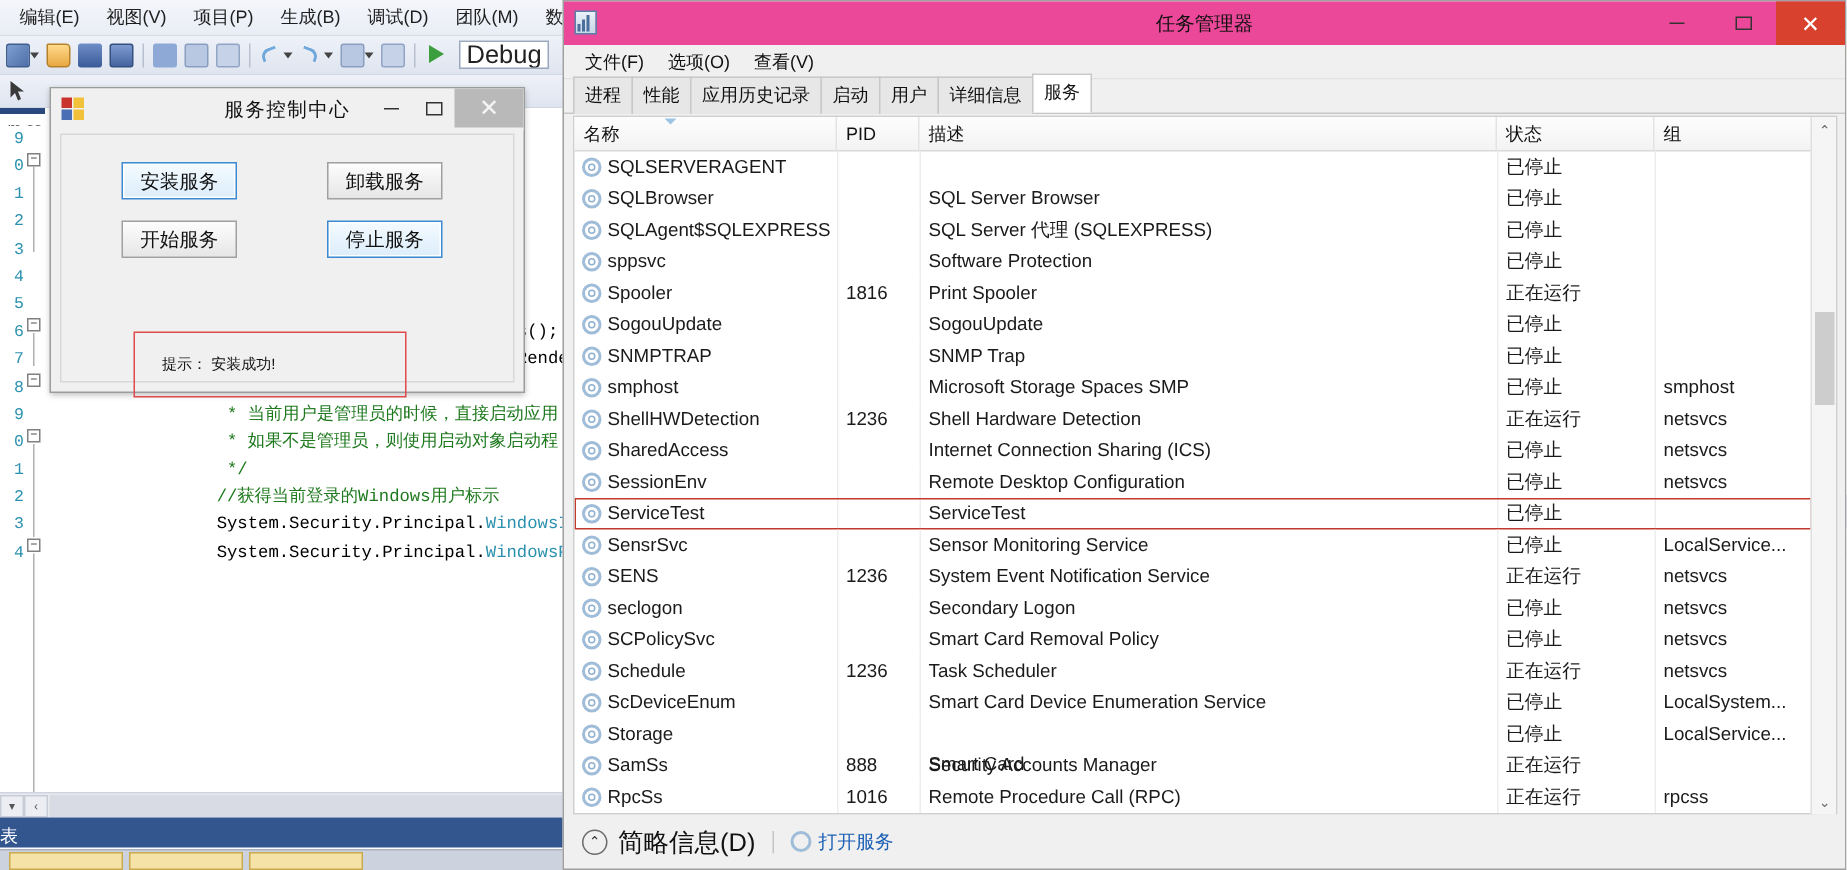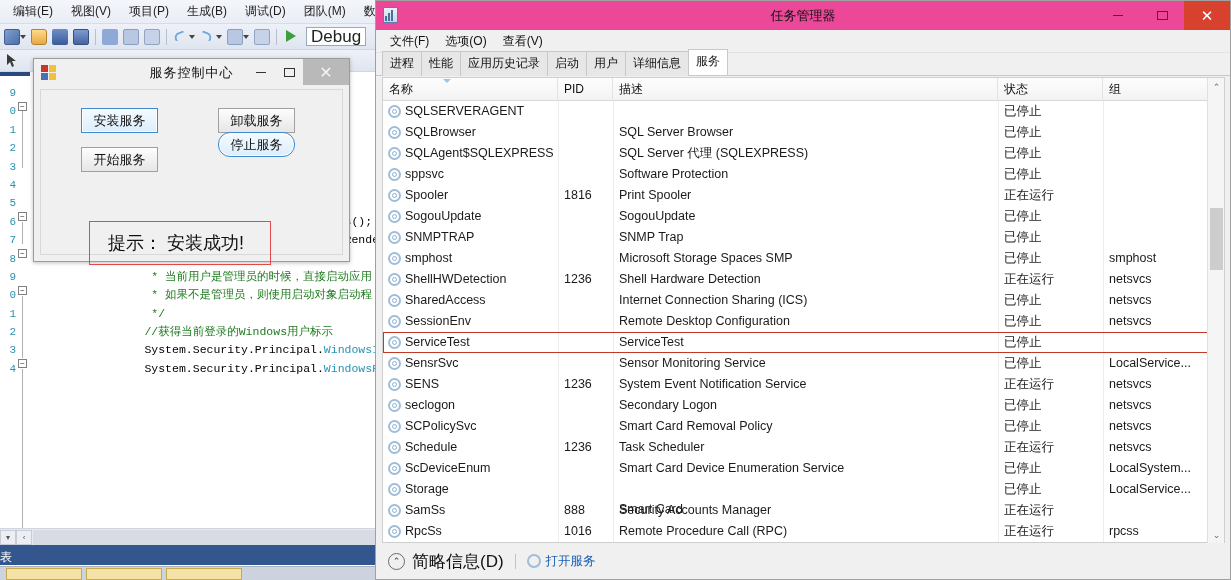--- a/index.html
+++ b/index.html
@@ -181,21 +181,21 @@
   }
   .scc-btn.focus {
     border: 1px solid #3c8ad1; background: linear-gradient(#f4fbff,#dcedfb);
     box-shadow: inset 0 0 0 1px #ffffff;
   }
   .scc-msgbox {
     position: absolute; left: 48px; top: 131px; width: 182px; height: 44px;
     border: 1px solid #e04a4a; background: transparent;
     display: flex; align-items: center;
   }
-  .scc-msg { font-size: 18px; color: #111; padding-left: 18px; }
+  .scc-msg { font-size: 10px; color: #111; padding-left: 18px; }
 
   
   .tm {
     position: absolute; left: 375px; top: 0; width: 856px; height: 580px;
     background: #f0f0f0; border: 1px solid #a0a0a0;
   }
   .tm-title {
     position: relative; height: 29px; background: #ec4899; display: flex; align-items: center;
   }
   .tm-icon { width: 18px; height: 18px; margin-left: 6px; position: relative; }
@@ -452,21 +452,21 @@
         <div class="scc-max">
             <span class="max-glyph"></span>
           </div>
         <div class="scc-close">✕</div>
       </div>
     </div>
     <div class="scc-body">
       <div class="scc-btn focus" style="left:40px; top:18px;">安装服务</div>
       <div class="scc-btn" style="left:177px; top:18px;">卸载服务</div>
       <div class="scc-btn" style="left:40px; top:57px;">开始服务</div>
-      <div class="scc-btn focus" style="left:177px; top:42px;border-radius:12px;">停止服务</div>
+      <div class="scc-btn focus" style="left:177px; top:57px;">停止服务</div>
       <div class="scc-msgbox">
         <span class="scc-msg">提示：  安装成功!</span>
       </div>
     </div>
   </div>
 
   <div class="behind">
     <div class="b1"></div>
       <div class="b2"></div>
       <div class="b3"></div>

